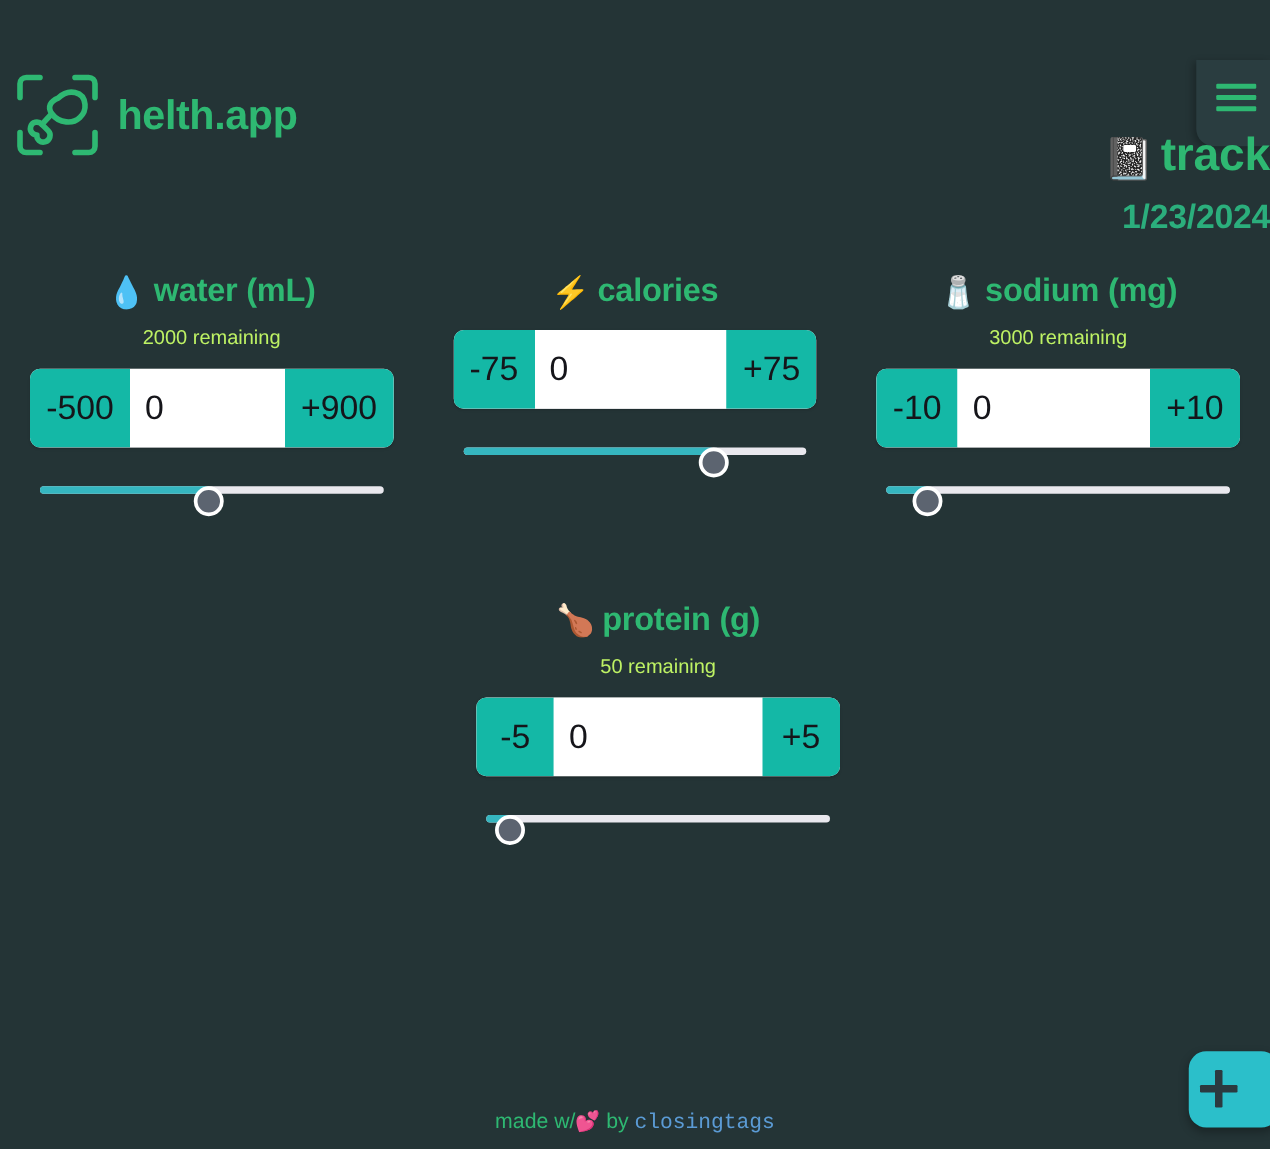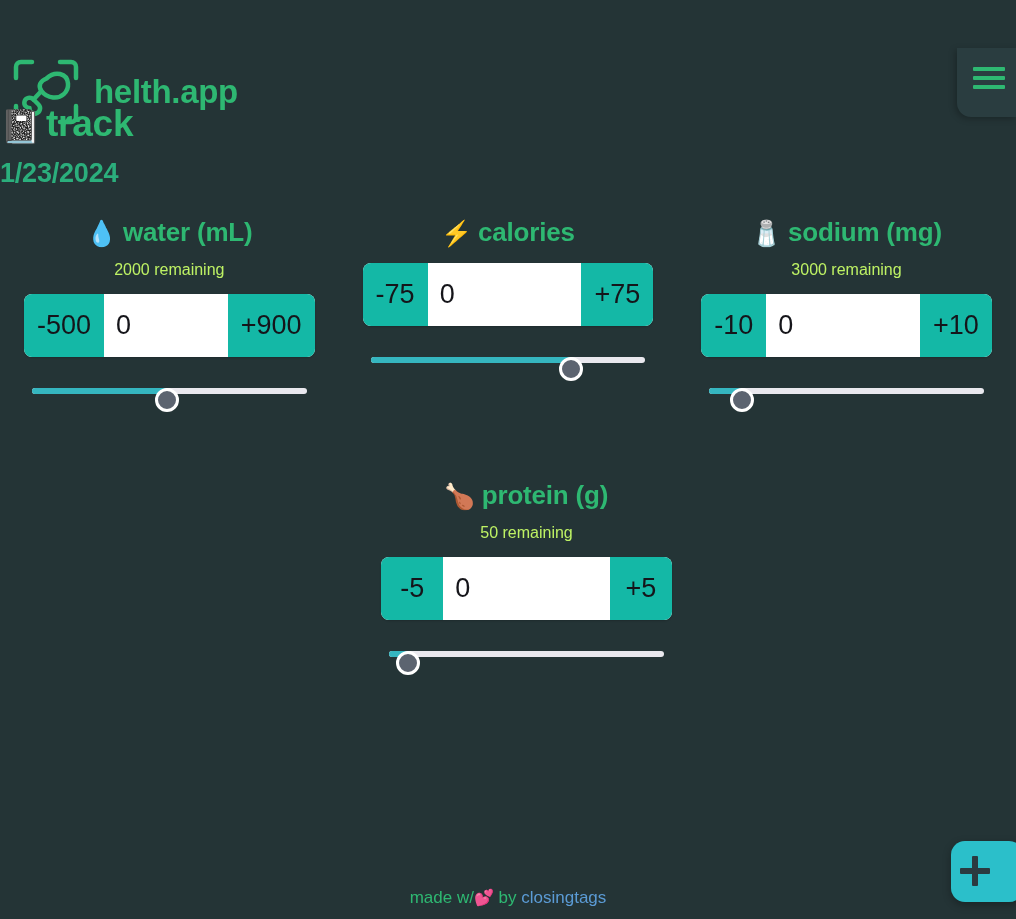--- a/index.html
+++ b/index.html
@@ -84,21 +84,21 @@
     background: #2eb872;
     border-radius: 1px;
   }
 
   
   .page-head {
     position: absolute;
     top: 103px;
     left: 0;
     width: 1016px;
-    text-align: left;
+    text-align: right;
   }
 
   .page-title {
     font-size: 37px;
     font-weight: 600;
     color: #2eb872;
     line-height: 1.15;
     letter-spacing: -0.2px;
   }
 
@@ -251,20 +251,21 @@
   }
 
   .footer .heart {
     font-size: 16px;
   }
 
   .footer a {
     color: #5b9bd5;
     text-decoration: none;
     cursor: pointer;
+    font-family: Liberation Mono, monospace;
   }
 
   
   .fab {
     position: absolute;
     left: 951px;
     top: 841px;
     width: 72px;
     height: 61px;
     background: #2bbfca;

